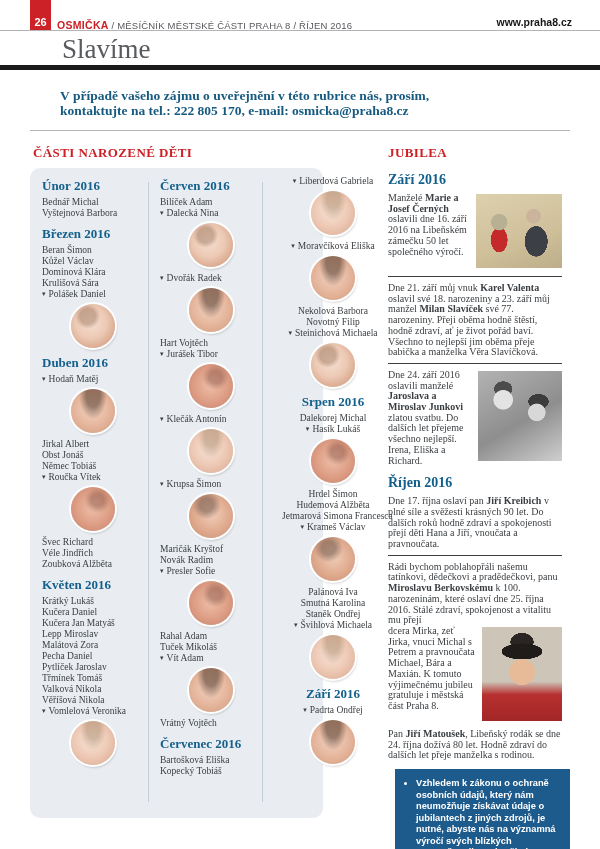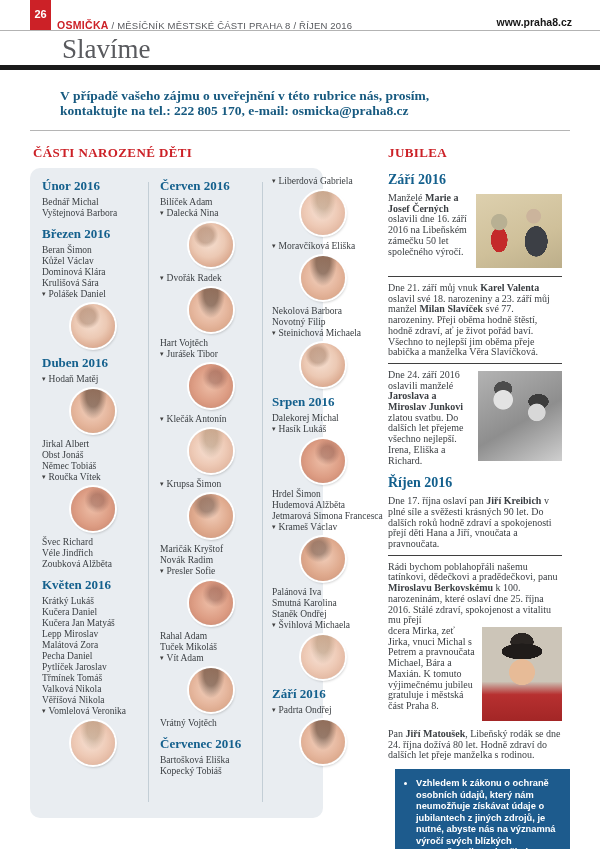--- a/index.html
+++ b/index.html
@@ -2,21 +2,21 @@
 <html><head>
 <meta charset="utf-8">
 <style>
   html,body{margin:0;padding:0;background:#fff;}
   .page{position:relative;width:600px;height:849px;background:#fff;overflow:hidden;
         font-family:"Liberation Serif","DejaVu Serif",serif;color:#3c4044;}
 
   
   .pagenum-box{position:absolute;left:30px;top:0;width:21px;height:30px;background:#cc2127;
                display:flex;align-items:flex-end;justify-content:center;}
-  .pagenum-box span{color:#fff;font:bold 11px "Liberation Sans",sans-serif;padding-bottom:10px;}
+  .pagenum-box span{color:#fff;font:bold 11px "Liberation Sans",sans-serif;padding-bottom:2px;}
   .masthead{position:absolute;left:57px;top:15px;white-space:nowrap;}
   .masthead .mag{color:#cc2127;font:bold 10.5px "Liberation Sans",sans-serif;letter-spacing:.3px;}
   .masthead .issue{color:#56585c;font:9.5px "Liberation Sans",sans-serif;letter-spacing:.2px;}
   .website{position:absolute;right:28px;top:16px;color:#161616;
            font:bold 10.5px "Liberation Sans",sans-serif;}
   .rule-top{position:absolute;left:0;top:30px;width:600px;height:1px;background:#b3b3b3;}
   .section-title{position:absolute;left:33px;top:34px;font-size:27px;color:#595a5e;margin-left:29px;}
   .black-bar{position:absolute;left:0;top:65px;width:600px;height:5px;background:#1b1b1b;}
 
   
@@ -171,21 +171,21 @@
           <div class="b-photo tone2"></div>
           <div class="b-name"><span>Rahal Adam</span></div>
           <div class="b-name"><span>Tuček Mikoláš</span></div>
           <div class="b-name"><span class="marker">▾</span><span>Vít Adam</span></div>
           <div class="b-photo tone1"></div>
           <div class="b-name"><span>Vrátný Vojtěch</span></div>
           <div class="b-month">Červenec 2016</div>
           <div class="b-name"><span>Bartošková Eliška</span></div>
           <div class="b-name"><span>Kopecký Tobiáš</span></div>
         </div>
-        <div class="bcol" style="left: 242px;">
+        <div class="bcol" style="left: 252px; text-align: center;">
           <div class="b-name"><span class="marker">▾</span><span>Liberdová Gabriela</span></div>
           <div class="b-photo tone3"></div>
           <div class="b-name"><span class="marker">▾</span><span>Moravčíková Eliška</span></div>
           <div class="b-photo tone1"></div>
           <div class="b-name"><span>Nekolová Barbora</span></div>
           <div class="b-name"><span>Novotný Filip</span></div>
           <div class="b-name"><span class="marker">▾</span><span>Steinichová Michaela</span></div>
           <div class="b-photo tone0"></div>
           <div class="b-month">Srpen 2016</div>
           <div class="b-name"><span>Dalekorej Michal</span></div>

